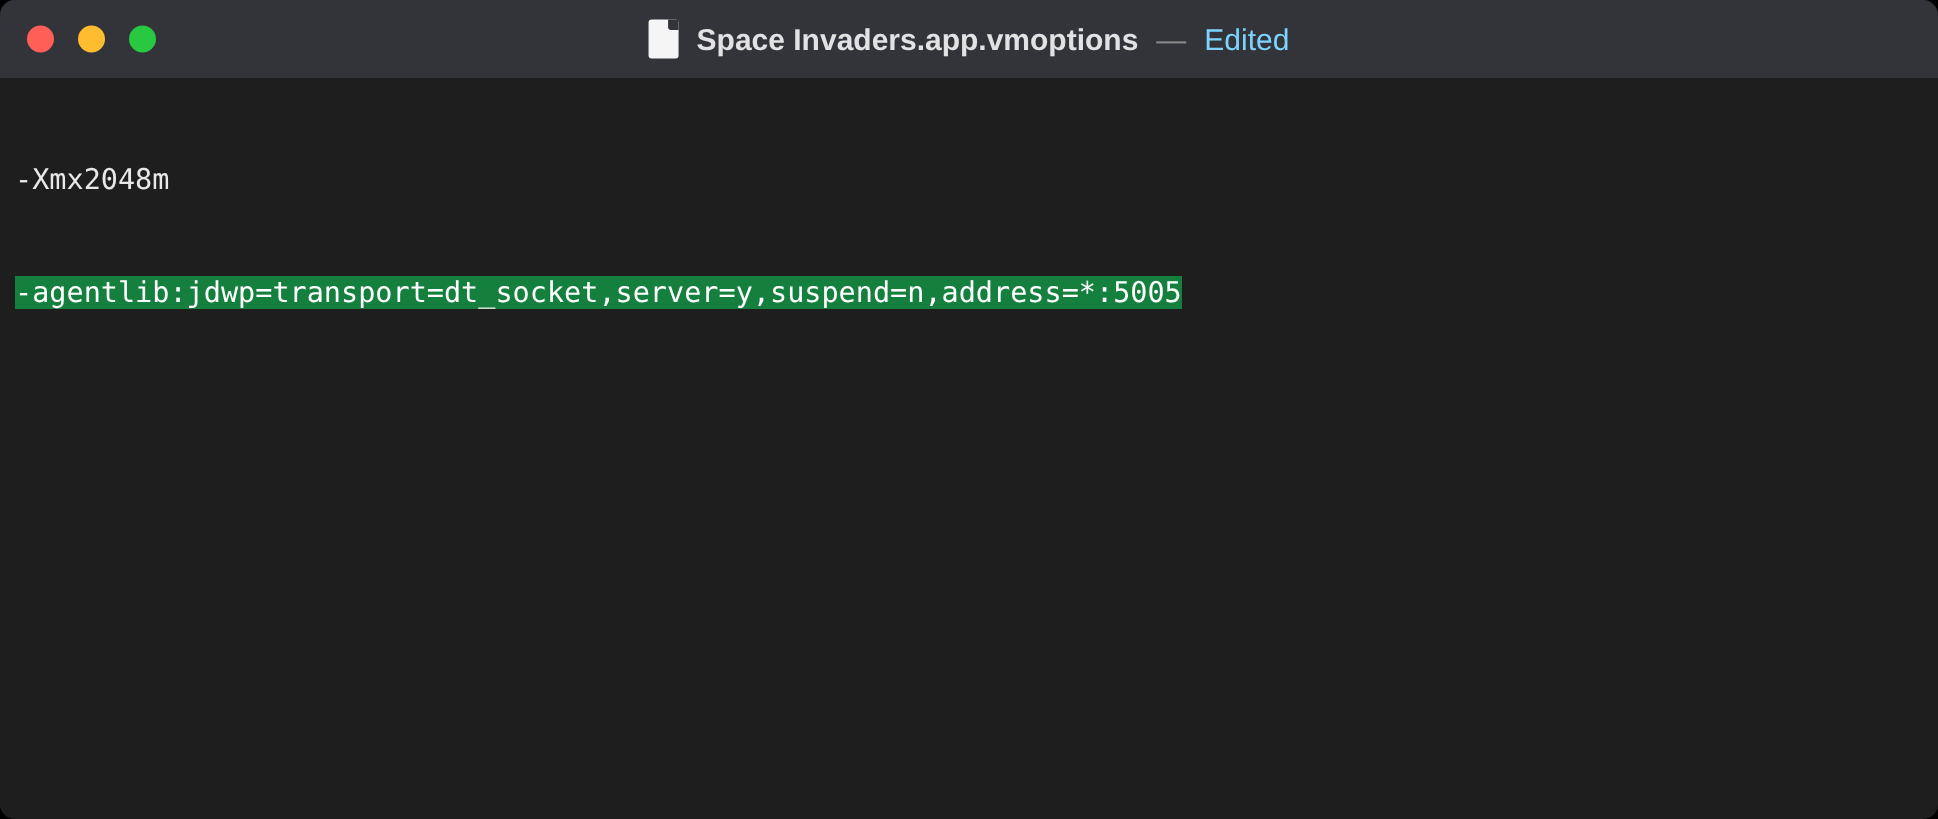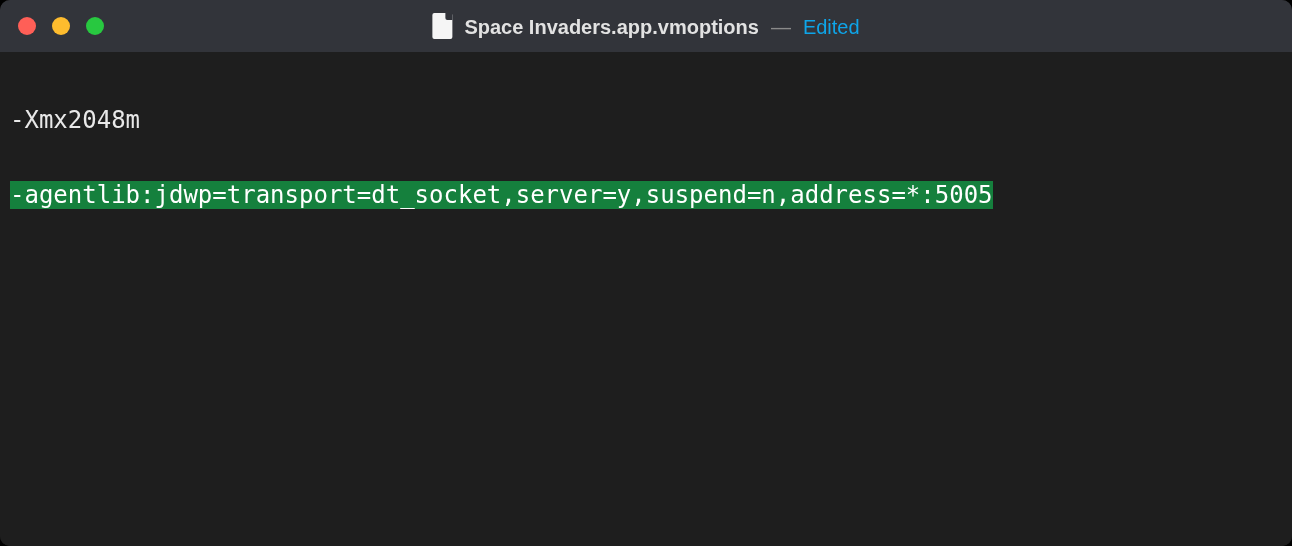--- a/index.html
+++ b/index.html
@@ -74,30 +74,30 @@
       color: #e2e2e2;
       font-size: 20px;
       font-weight: 600;
     }
     .title-sep {
       color: #8a8a8a;
       font-size: 20px;
       font-weight: 400;
     }
     .title-status {
-      color: #0ea5e9;
+      color: #7dd3fc;
       font-size: 20px;
       font-weight: 400;
     }
     .editor {
       flex: 1;
       background: #1e1e1e;
       padding: 6px 10px;
       font-family: "SF Mono", Menlo, Monaco, Consolas, monospace;
-      font-size: 24px;
+      font-size: 19px;
       line-height: 25px;
       color: #e8e8e8;
       white-space: pre;
       overflow: hidden;
     }
     .line {
       white-space: pre-wrap;
       word-break: break-all;
     }
     .selected {

